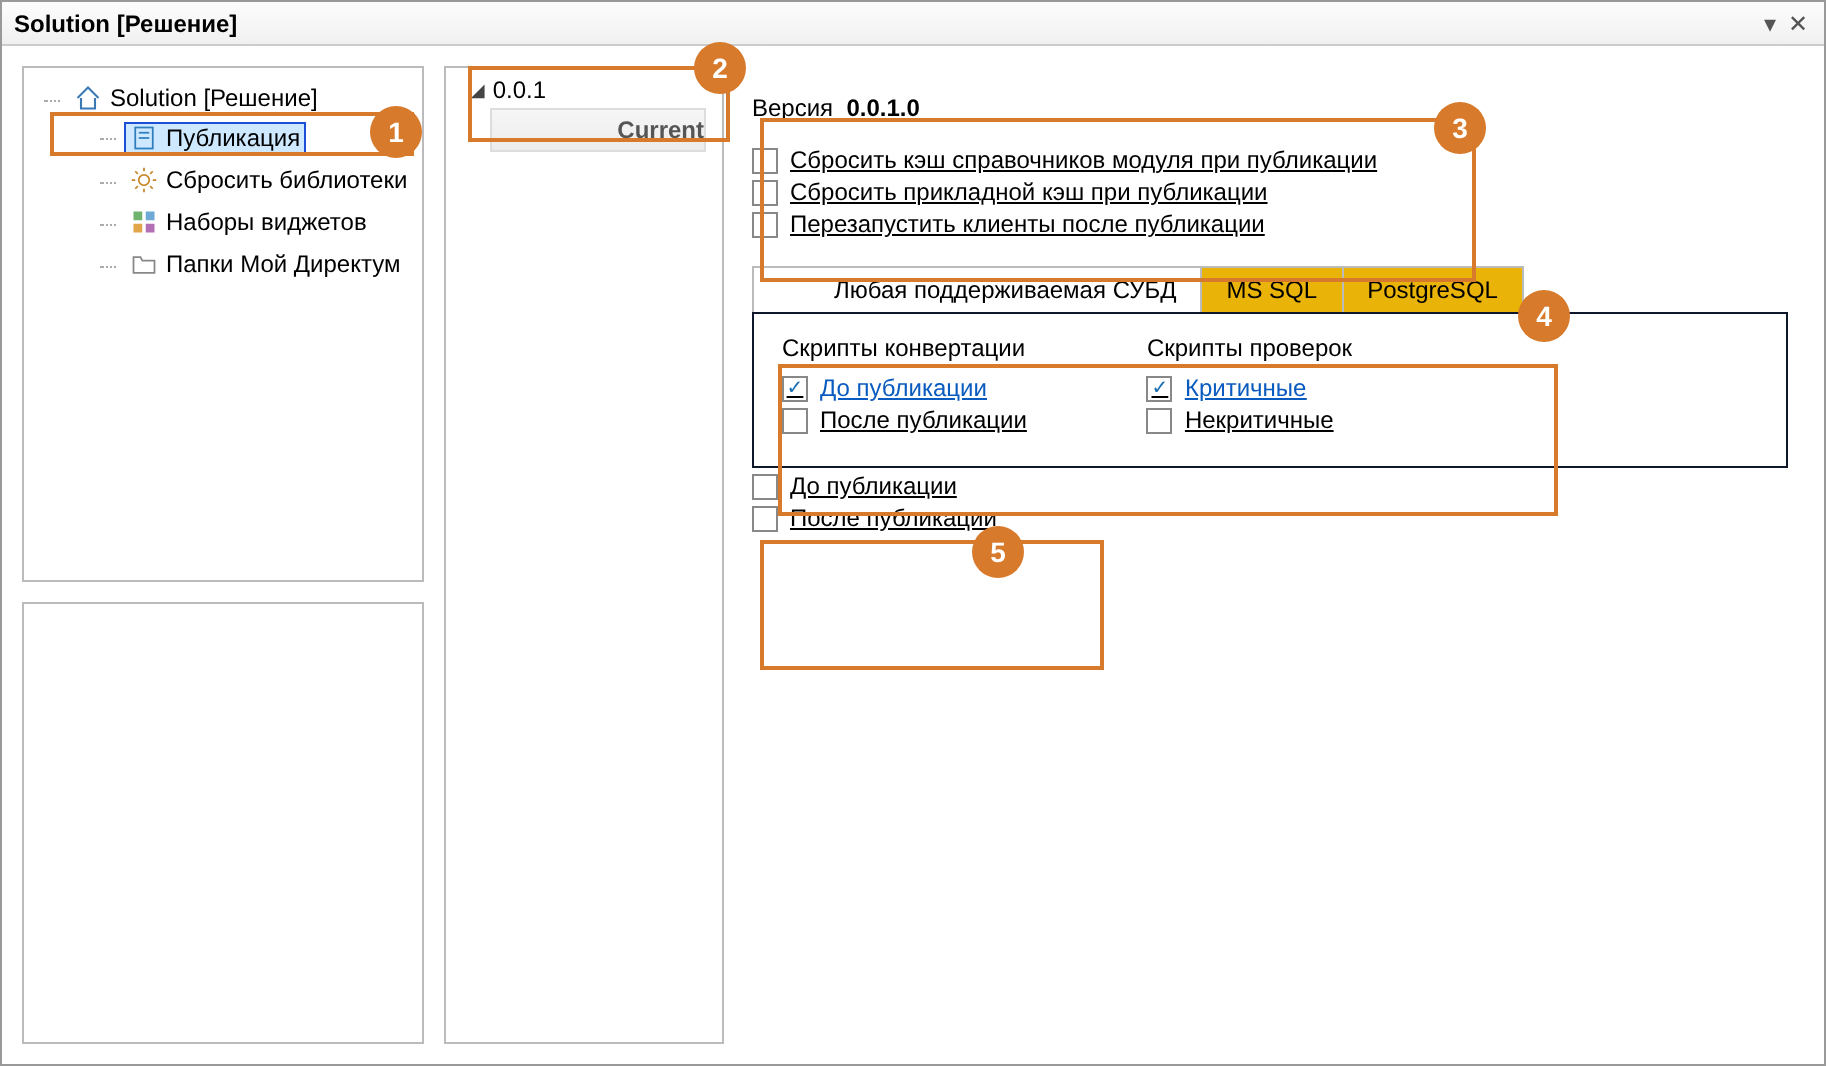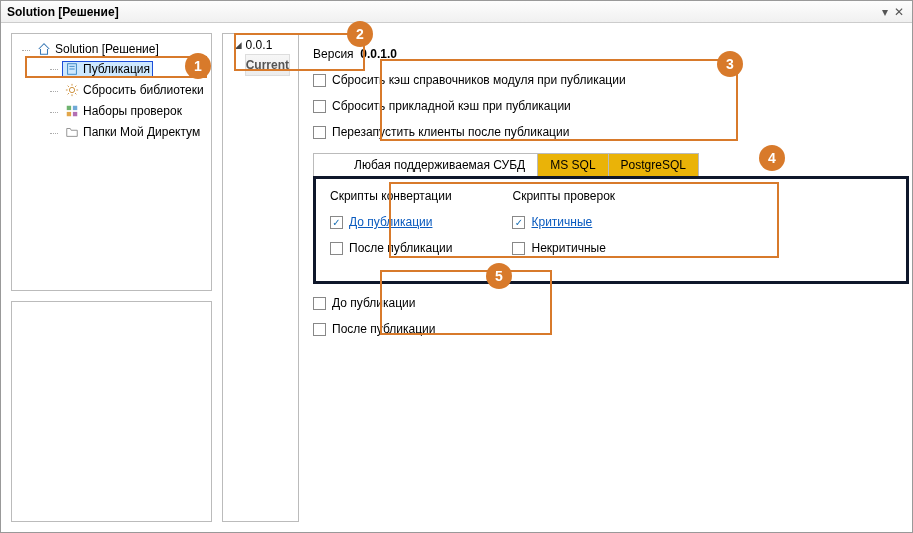--- a/index.html
+++ b/index.html
@@ -21,27 +21,27 @@
   .ico { width: 14px; height: 14px; display: inline-block; }
   .empty-panel { flex: 1; }
   .midcol { width: 140px; }
   .verlist { height: 100%; padding: 4px 2px; position: relative; }
   .ver-root { padding-left: 10px; display:flex; align-items:center; gap:4px; }
   .ver-root .caret { font-size: 9px; color:#444; }
   .ver-item { margin: 2px 6px 0 20px; background: linear-gradient(#f6f6f6,#ececec); border: 1px solid #ddd; text-align: right; padding: 3px 0; font-weight: bold; color: #555; }
   .rightcol { flex: 1; padding: 4px 8px 4px 4px; position: relative; }
   .ver-title { margin: 10px 0 12px 0; }
   .ver-title b { font-weight: bold; }
-  .chk-row { display: flex; align-items: center; gap: 6px; margin: 12px 0; }
+  .chk-row { display: flex; align-items: center; gap: 6px; margin: 2px 0; text-decoration: underline; }
   .chk { width: 13px; height: 13px; border: 1px solid #888; background: #fff; display: inline-flex; align-items: center; justify-content: center; font-size: 10px; color: #1a6fb3; }
   .chk.checked::after { content: "✓"; }
   .tabs { display: flex; margin-top: 14px; }
   .tab { border: 1px solid #bbb; border-bottom: none; padding: 4px 12px; background: #eab308; margin-right: -1px; cursor: pointer; }
   .tab.active { background: #fff; position: relative; z-index: 2; padding-left: 40px; }
-  .tab-body { border: 3px solid #0f172a; padding: 10px 14px 14px 14px; width: 596px; position: relative; }
+  .tab-body { border: 1px solid #0f172a; padding: 10px 14px 14px 14px; width: 518px; position: relative; }
   .script-cols { display: flex; gap: 60px; }
   .script-col h4 { margin: 0 0 6px 0; font-weight: normal; }
   .linklike { color: #0a5bbf; text-decoration: underline; cursor: pointer; }
   .section-title { margin-top: 14px; }
   .callout { position: absolute; width: 26px; height: 26px; border-radius: 50%; background: #d87a2b; color: #fff; font-weight: bold; display: flex; align-items: center; justify-content: center; font-size: 14px; z-index: 20; }
   .call-box { position: absolute; border: 2px solid #d87a2b; pointer-events: none; z-index: 15; }
 </style>
 </head>
 <body>
 
@@ -86,21 +86,21 @@
                 </span>
               </li>
               <li>
                 <span class="lbl">
                   <svg class="ico" viewBox="0 0 16 16">
                       <rect x="2" y="2" width="5" height="5" fill="#6fb36f"></rect>
                       <rect x="9" y="2" width="5" height="5" fill="#6fa9d6"></rect>
                       <rect x="2" y="9" width="5" height="5" fill="#e2a64a"></rect>
                       <rect x="9" y="9" width="5" height="5" fill="#b36fb3"></rect>
                     </svg>
-                  <span>Наборы проверок</span>
+                  <span>Наборы виджетов</span>
                 </span>
               </li>
               <li>
                 <span class="lbl">
                   <svg class="ico" viewBox="0 0 16 16">
                       <path fill="none" stroke="#888" d="M2 4h4l1 2h7v7H2z"></path>
                     </svg>
                   <span>Папки Мой Директум</span>
                 </span>
               </li>

